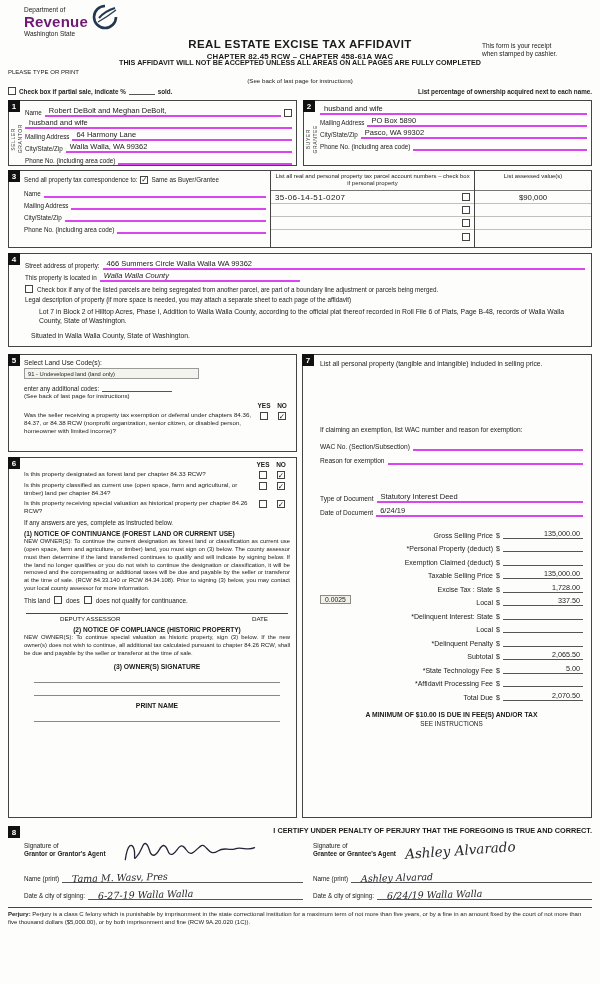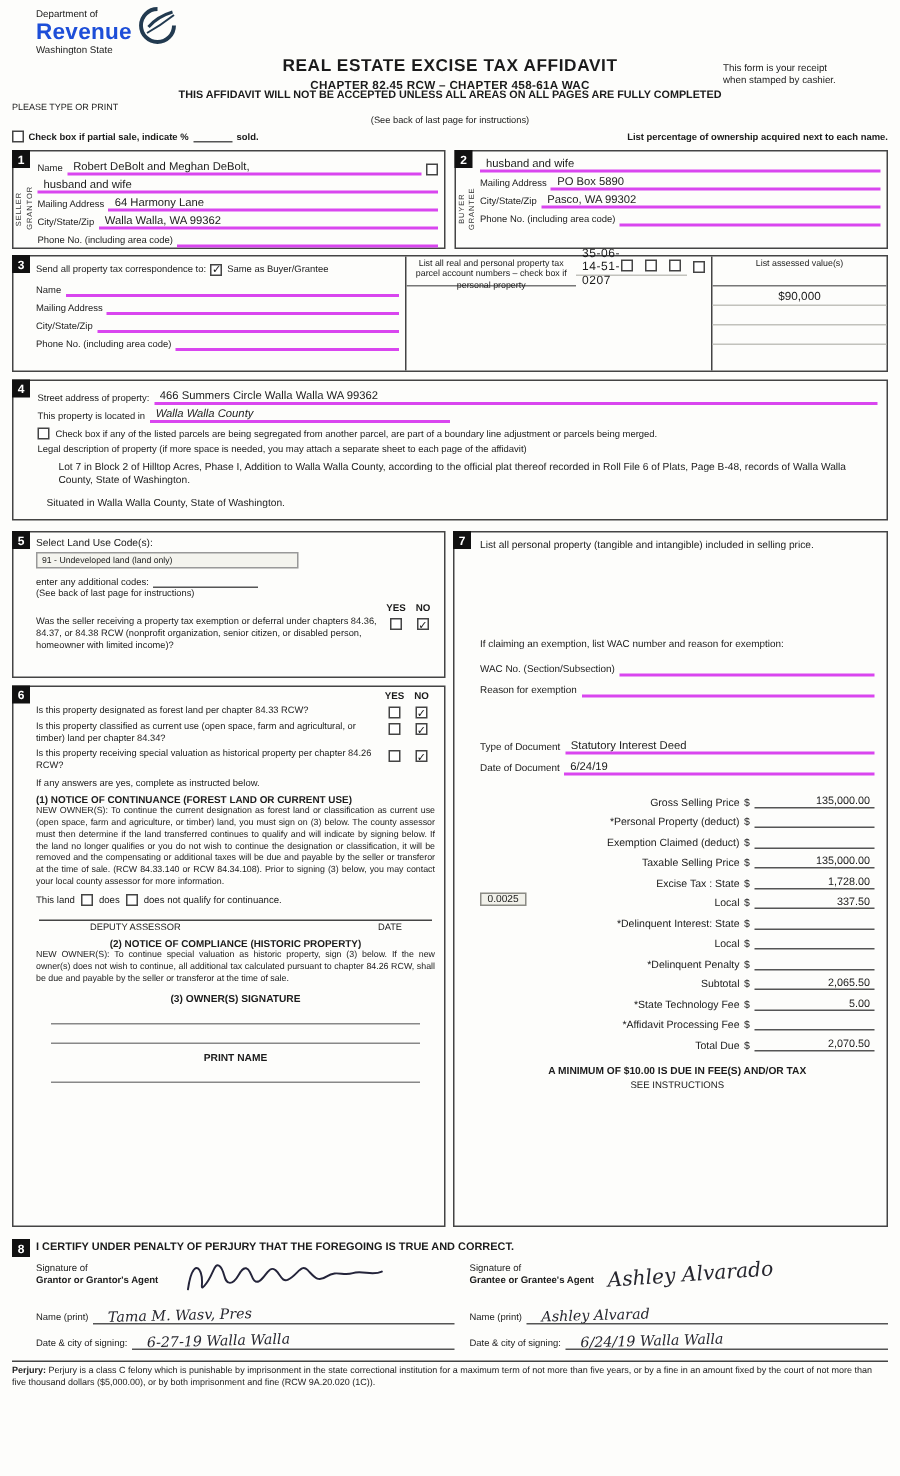--- a/index.html
+++ b/index.html
@@ -6,21 +6,21 @@
   html,body { background:#e9e9e7; }
   .page { width:600px; height:984px; margin:0 auto; background:#fdfdfb; color:#1b1b1b;
           font-family:"Liberation Sans", sans-serif; font-size:7px; position:relative;
           padding:6px 8px; overflow:hidden; }
   .bold { font-weight:bold; }
 
   
   .hdr { position:relative; height:92px; }
   .logo { position:absolute; left:16px; top:0; display:flex; gap:4px; }
   .logo .l1 { font-size:6.5px; }
-  .logo .l2 { font-size:15px; font-weight:bold; letter-spacing:.2px; color:#1d4ed8; }
+  .logo .l2 { font-size:15px; font-weight:bold; letter-spacing:.2px; color:#701a75; }
   .logo .l3 { font-size:6.5px; }
   .logo-mark { margin-top:-2px; }
   .titleblock { position:absolute; left:0; right:0; top:32px; text-align:center; }
   .title { font-size:11.5px; font-weight:bold; letter-spacing:.4px; }
   .chapter { font-size:7.8px; margin-top:2px; letter-spacing:.2px;font-weight:bold; }
   .receipt { position:absolute; right:4px; top:36px; width:106px; font-size:6.5px; line-height:8px; }
   .please { position:absolute; left:0; top:63px; font-size:6px; }
   .warning { position:absolute; left:0; right:0; top:52px; text-align:center; font-weight:bold; font-size:7.2px; }
   .seeback { position:absolute; left:0; right:0; top:71px; text-align:center; font-size:6.2px; }
   .partialrow { position:absolute; left:0; right:0; top:81px; display:flex; align-items:flex-end; gap:3px;
@@ -43,21 +43,21 @@
 
   
   .parties { display:flex; gap:6px; margin-top:2px; }
   .party { flex:1; border:1px solid #444; position:relative; padding:2px 4px 3px 16px; height:66px; }
   .frow.name { height:14px; }
 
   
   .sec3 { display:flex; border:1px solid #444; margin-top:4px; position:relative; height:78px; }
   .s3left { width:262px; border-right:1px solid #444; padding:2px 4px 2px 15px; }
   .corr { display:flex; align-items:center; gap:3px; height:13px; font-size:6.3px; }
-  .s3mid { flex:1; border-right:1px solid #444; display:flex; flex-direction:row; }
+  .s3mid { flex:1; border-right:1px solid #444; display:flex; flex-direction:column; }
   .s3right { width:116px; display:flex; flex-direction:column; }
   .colhead { font-size:5.9px; line-height:7.4px; text-align:center; padding:2px 3px 0 3px;
              border-bottom:1px solid #777; height:20px; }
   .prow { display:flex; justify-content:space-between; align-items:center; height:13px;
           border-bottom:1px solid #c2c2bc; padding:0 4px; }
   .prow:last-child, .arow:last-child { border-bottom:none; }
   .parcelno { font-size:8px; letter-spacing:.4px; }
   .arow { height:13px; border-bottom:1px solid #c2c2bc; display:flex; align-items:center; justify-content:center; }
   .assessedval { font-size:7.8px; }
 
@@ -105,21 +105,21 @@
   .mrow { display:flex; align-items:flex-end; height:13.5px; font-size:7px; }
   .mlabel { flex:1; text-align:right; white-space:nowrap; }
   .mdollar { width:10px; text-align:center; }
   .mval { width:80px; border-bottom:1px solid #555; text-align:right; padding-right:3px; font-size:7.2px; }
   .ratebox { border:1px solid #8b8b85; background:#f1f1ea; padding:0 4px; font-size:6.8px; align-self:center; }
   .minnote { text-align:center; font-weight:bold; font-size:6.8px; margin-top:10px; }
   .seeinstr { text-align:center; font-size:6.4px; margin-top:2px; }
 
   
   .sec8 { position:relative; margin-top:8px; padding-left:16px; }
-  .certify { text-align:left; font-weight:bold; font-size:7.3px; }
+  .certify { text-align:right; font-weight:bold; font-size:7.3px; }
   .sigcols { display:flex; gap:10px; margin-top:3px; }
   .sigcol { flex:1; }
   .sigtop { display:flex; height:28px; }
   .siglabel { width:92px; font-size:6.4px; line-height:8px; padding-top:4px; }
   .sigart { flex:1; position:relative; border-bottom:0; }
   .hand { font-family:"DejaVu Serif", serif; font-style:italic; color:#26262e; display:inline-block; }
   .bigsig { font-size:13.5px; transform:rotate(-4deg); white-space:nowrap; margin-top:4px; }
   .sigrow { display:flex; align-items:flex-end; gap:3px; height:17px; }
   .handline { flex:1; border-bottom:1px solid #555; display:flex; align-items:flex-end; }
   .handval { font-size:9.5px; margin-left:10px; transform:rotate(-1.5deg); margin-bottom:-1px; white-space:nowrap; }

